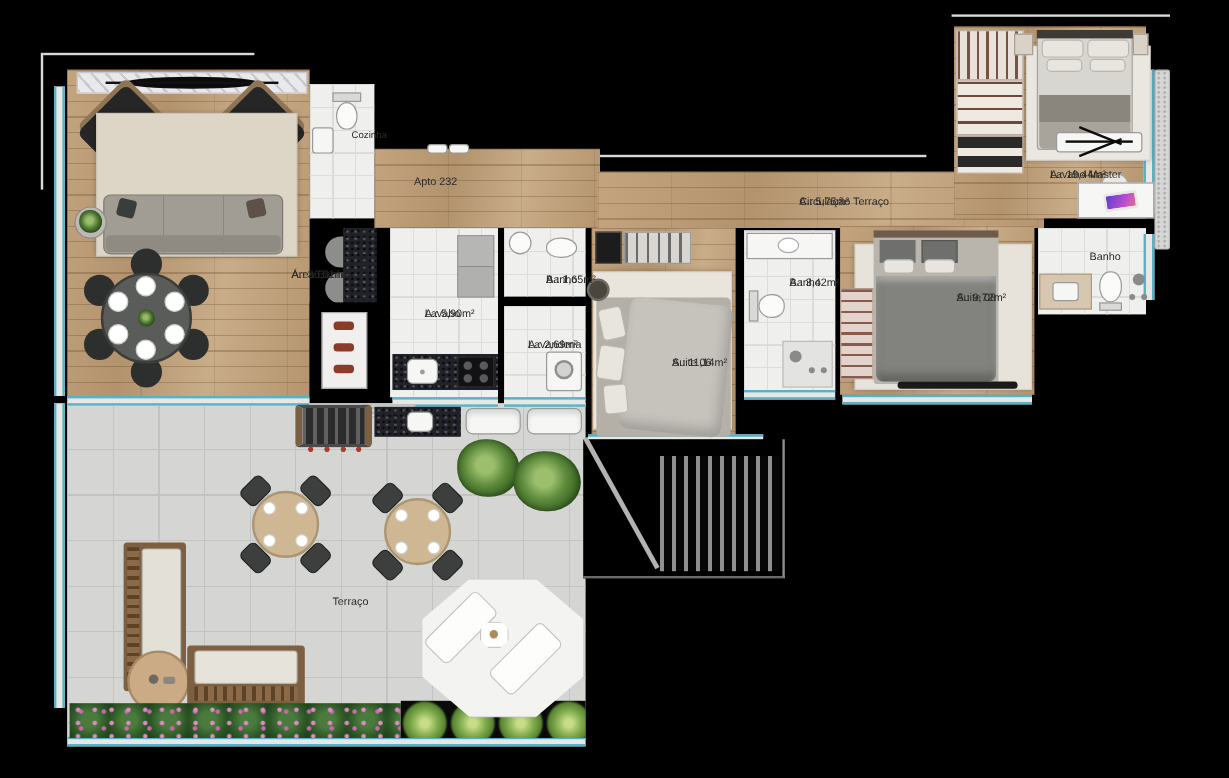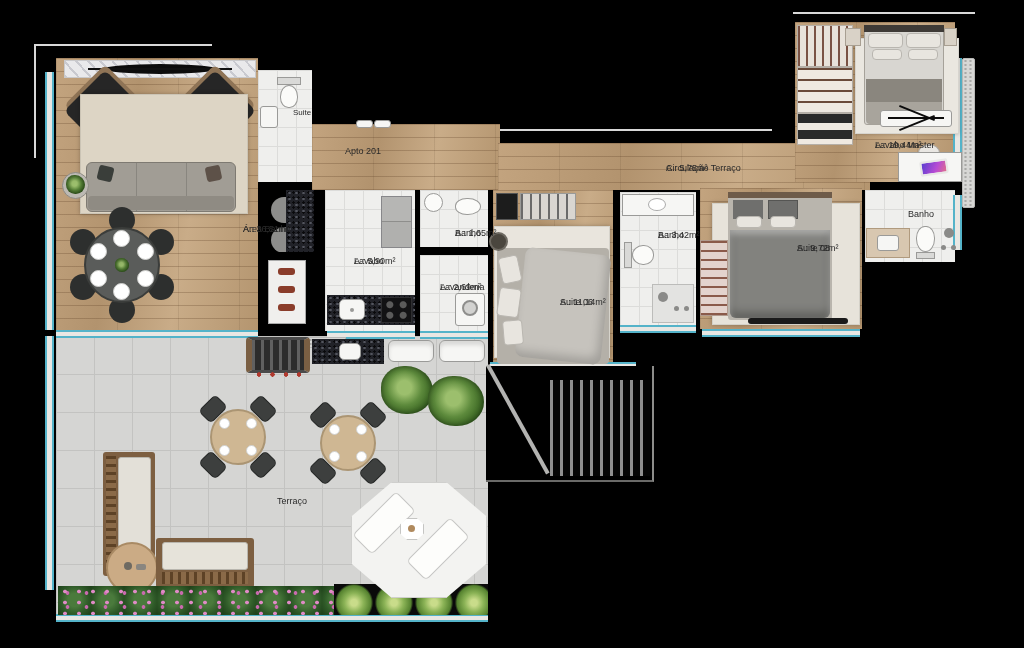--- a/index.html
+++ b/index.html
@@ -263,24 +263,24 @@
     background-size:40px 34px;background-color:#0a0a0a"></div>
 
   <div style="left:351px;top:482px;width:136px;height:116px;background:#f3f3f1;border:1px solid #cfcfcd;
     clip-path:polygon(30% 0,70% 0,100% 30%,100% 70%,70% 100%,30% 100%,0 70%,0 30%);box-shadow:0 0 8px rgba(0,0,0,.3)"></div>
   <div style="left:370px;top:492px;width:28px;height:62px;background:#fdfdfb;border:1px solid #c5c5c3;border-radius:5px;transform:rotate(45deg)"></div>
   <div style="left:424px;top:518px;width:28px;height:62px;background:#fdfdfb;border:1px solid #c5c5c3;border-radius:5px;transform:rotate(45deg)"></div>
   <div style="left:400px;top:518px;width:24px;height:22px;background:#fff;border:1px solid #c5c5c3;clip-path:polygon(30% 0,70% 0,100% 30%,100% 70%,70% 100%,30% 100%,0 70%,0 30%)"></div>
   <div style="left:408px;top:525px;width:7px;height:7px;background:#b08a5e;border-radius:50%"></div>
 
   <div class="label" style="left:293px;top:108px;font-size:8px">
-    <span class="ln">Suite</span>
+    <span class="ln">Cozinha</span>
   </div>
   <div class="label" style="left:345px;top:146px">
-    <span class="ln">Apto 201</span>
+    <span class="ln">Apto 232</span>
   </div>
   <div class="label" style="left:243px;top:224px">
     <span class="ln">Área Banho</span>
     <span class="ln">A.: 36,51m²</span>
   </div>
   <div class="label" style="left:354px;top:256px">
     <span class="ln">Lavabo</span>
     <span class="ln">A.: 5,90m²</span>
   </div>
   <div class="label" style="left:455px;top:228px">

